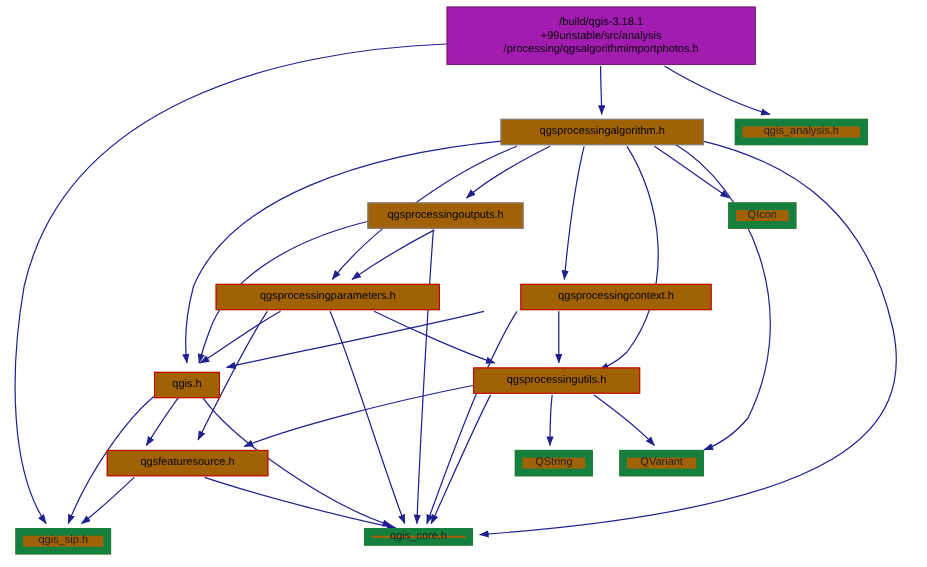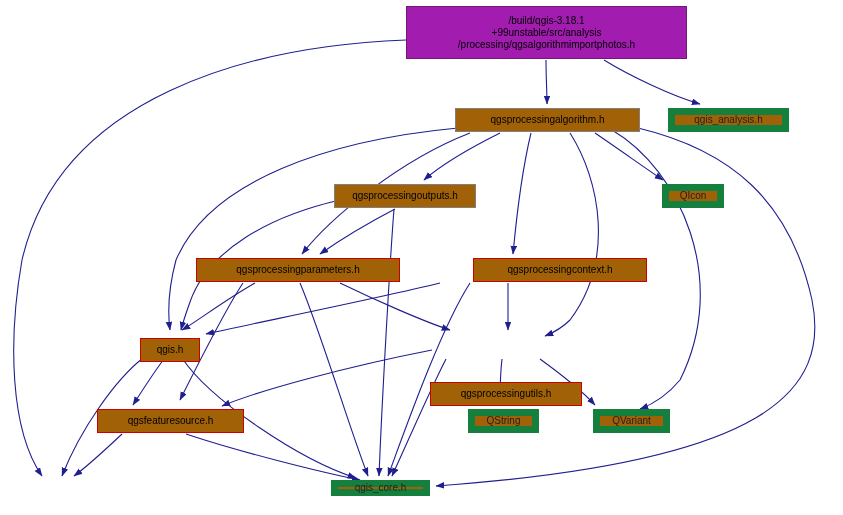--- a/index.html
+++ b/index.html
@@ -137,23 +137,24 @@
   <div class="node" style="left:334px; top:184px; width:142px; height:24px;">qgsprocessingoutputs.h</div>
 
   <div class="node gray" style="left:638px; top:184px; width:62px; height:24px;margin-left:24px;">QIcon</div>
 
   <div class="node red" style="left:196px; top:258px; width:204px; height:24px;">qgsprocessingparameters.h</div>
 
   <div class="node red" style="left:425px; top:258px; width:174px; height:24px;margin-left:48px;">qgsprocessingcontext.h</div>
 
   <div class="node red" style="left:140px; top:338px; width:60px; height:24px;">qgis.h</div>
 
-  <div class="node red" style="left:430px; top:334px; width:152px; height:24px;margin-top:48px;">qgsprocessingutils.h</div>
+  <div class="node red" style="left:430px; top:334px; width:152px; height:24px;">qgsprocessingutils.h</div>
 
   <div class="node red" style="left:97px; top:409px; width:147px; height:24px;">qgsfeaturesource.h</div>
 
   <div class="node gray" style="left:468px; top:409px; width:71px; height:24px;text-align:center;">QString</div>
 
-  <div class="node gray" style="left:593px; top:409px; width:77px; height:24px;">QVariant</div>
+  <div class="node gray" style="left:563px; top:409px; width:77px; height:24px;">QVariant</div>
 
+  <div class="node gray" style="left:14px; top:480px; width:87px; height:24px;">qgis_sip.h</div>
 
   <div class="node gray" style="left:331px; top:480px; width:99px; height:16px;">qgis_core.h</div>
 </div>
 
 </body></html>

